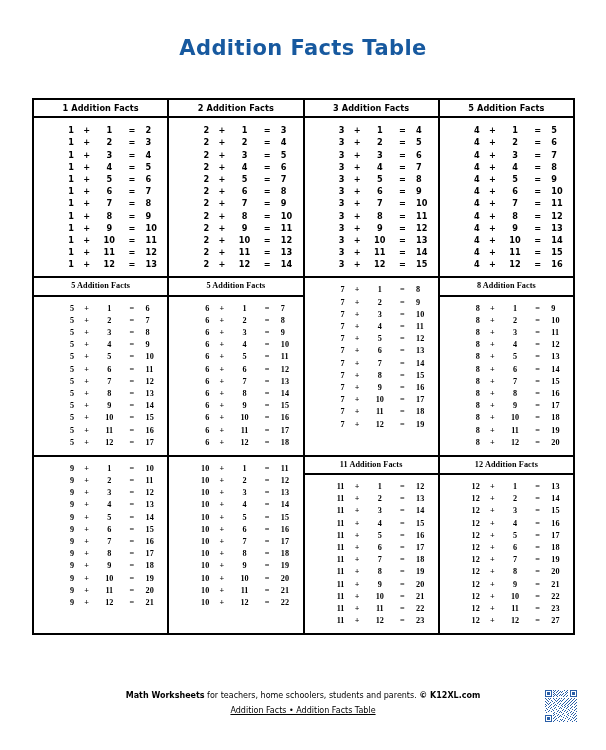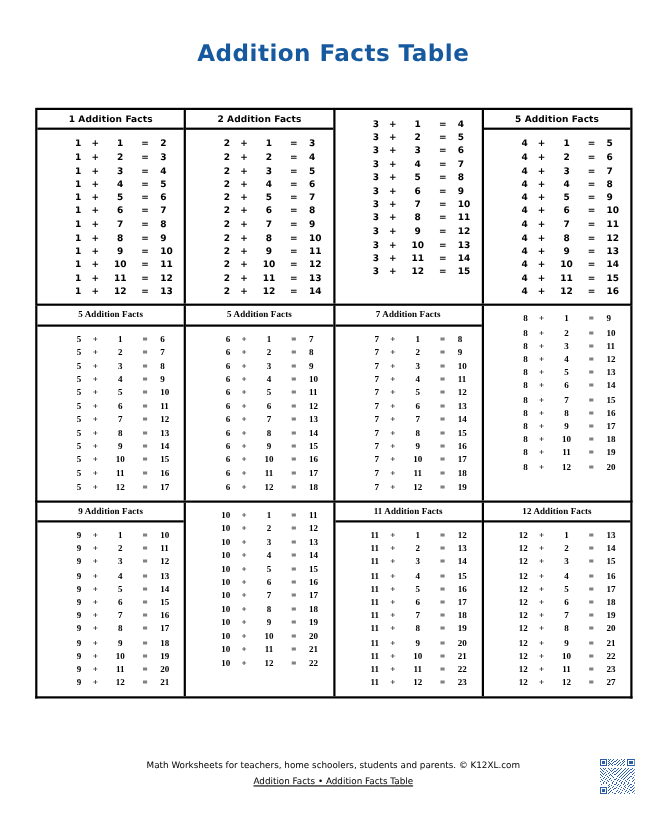--- a/index.html
+++ b/index.html
@@ -102,21 +102,21 @@
   .footer {
     position: absolute;
     left: 0;
     top: 688px;
     width: 606px;
     text-align: center;
     font-size: 8px;
     color: #000000;
     line-height: 15px;
   }
-  .footer-line1 .strong { font-weight: normal; }
+  .footer-line1 .strong { font-weight: bold; }
   .footer-line2 { font-size: 8px; text-decoration: underline; }
 
   .qr {
     position: absolute;
     left: 545px;
     top: 690px;
     width: 32px;
     height: 32px;
   }
 </style>
@@ -301,20 +301,21 @@
             <div class="ft-row">
               <span class="c-a">2</span>
               <span class="c-op">+</span>
               <span class="c-b">12</span>
               <span class="c-eq">=</span>
               <span class="c-sum">14</span>
             </div>
           </div>
         </div>
         <div class="fact-table">
+          <div class="ft-header">3 Addition Facts</div>
           <div class="ft-rows">
             <div class="ft-row">
               <span class="c-a">3</span>
               <span class="c-op">+</span>
               <span class="c-b">1</span>
               <span class="c-eq">=</span>
               <span class="c-sum">4</span>
             </div>
             <div class="ft-row">
               <span class="c-a">3</span>
@@ -658,21 +659,20 @@
             <div class="ft-row">
               <span class="c-a">6</span>
               <span class="c-op">+</span>
               <span class="c-b">12</span>
               <span class="c-eq">=</span>
               <span class="c-sum">18</span>
             </div>
           </div>
         </div>
         <div class="fact-table">
-          <div class="ft-header">7 Addition Facts</div>
           <div class="ft-rows">
             <div class="ft-row">
               <span class="c-a">7</span>
               <span class="c-op">+</span>
               <span class="c-b">1</span>
               <span class="c-eq">=</span>
               <span class="c-sum">8</span>
             </div>
             <div class="ft-row">
               <span class="c-a">7</span>
@@ -747,20 +747,21 @@
             <div class="ft-row">
               <span class="c-a">7</span>
               <span class="c-op">+</span>
               <span class="c-b">12</span>
               <span class="c-eq">=</span>
               <span class="c-sum">19</span>
             </div>
           </div>
         </div>
         <div class="fact-table">
+          <div class="ft-header">8 Addition Facts</div>
           <div class="ft-rows">
             <div class="ft-row">
               <span class="c-a">8</span>
               <span class="c-op">+</span>
               <span class="c-b">1</span>
               <span class="c-eq">=</span>
               <span class="c-sum">9</span>
             </div>
             <div class="ft-row">
               <span class="c-a">8</span>
@@ -837,21 +838,20 @@
               <span class="c-op">+</span>
               <span class="c-b">12</span>
               <span class="c-eq">=</span>
               <span class="c-sum">20</span>
             </div>
           </div>
         </div>
       </div>
       <div class="table-block">
         <div class="fact-table">
-          <div class="ft-header">9 Addition Facts</div>
           <div class="ft-rows">
             <div class="ft-row">
               <span class="c-a">9</span>
               <span class="c-op">+</span>
               <span class="c-b">1</span>
               <span class="c-eq">=</span>
               <span class="c-sum">10</span>
             </div>
             <div class="ft-row">
               <span class="c-a">9</span>

